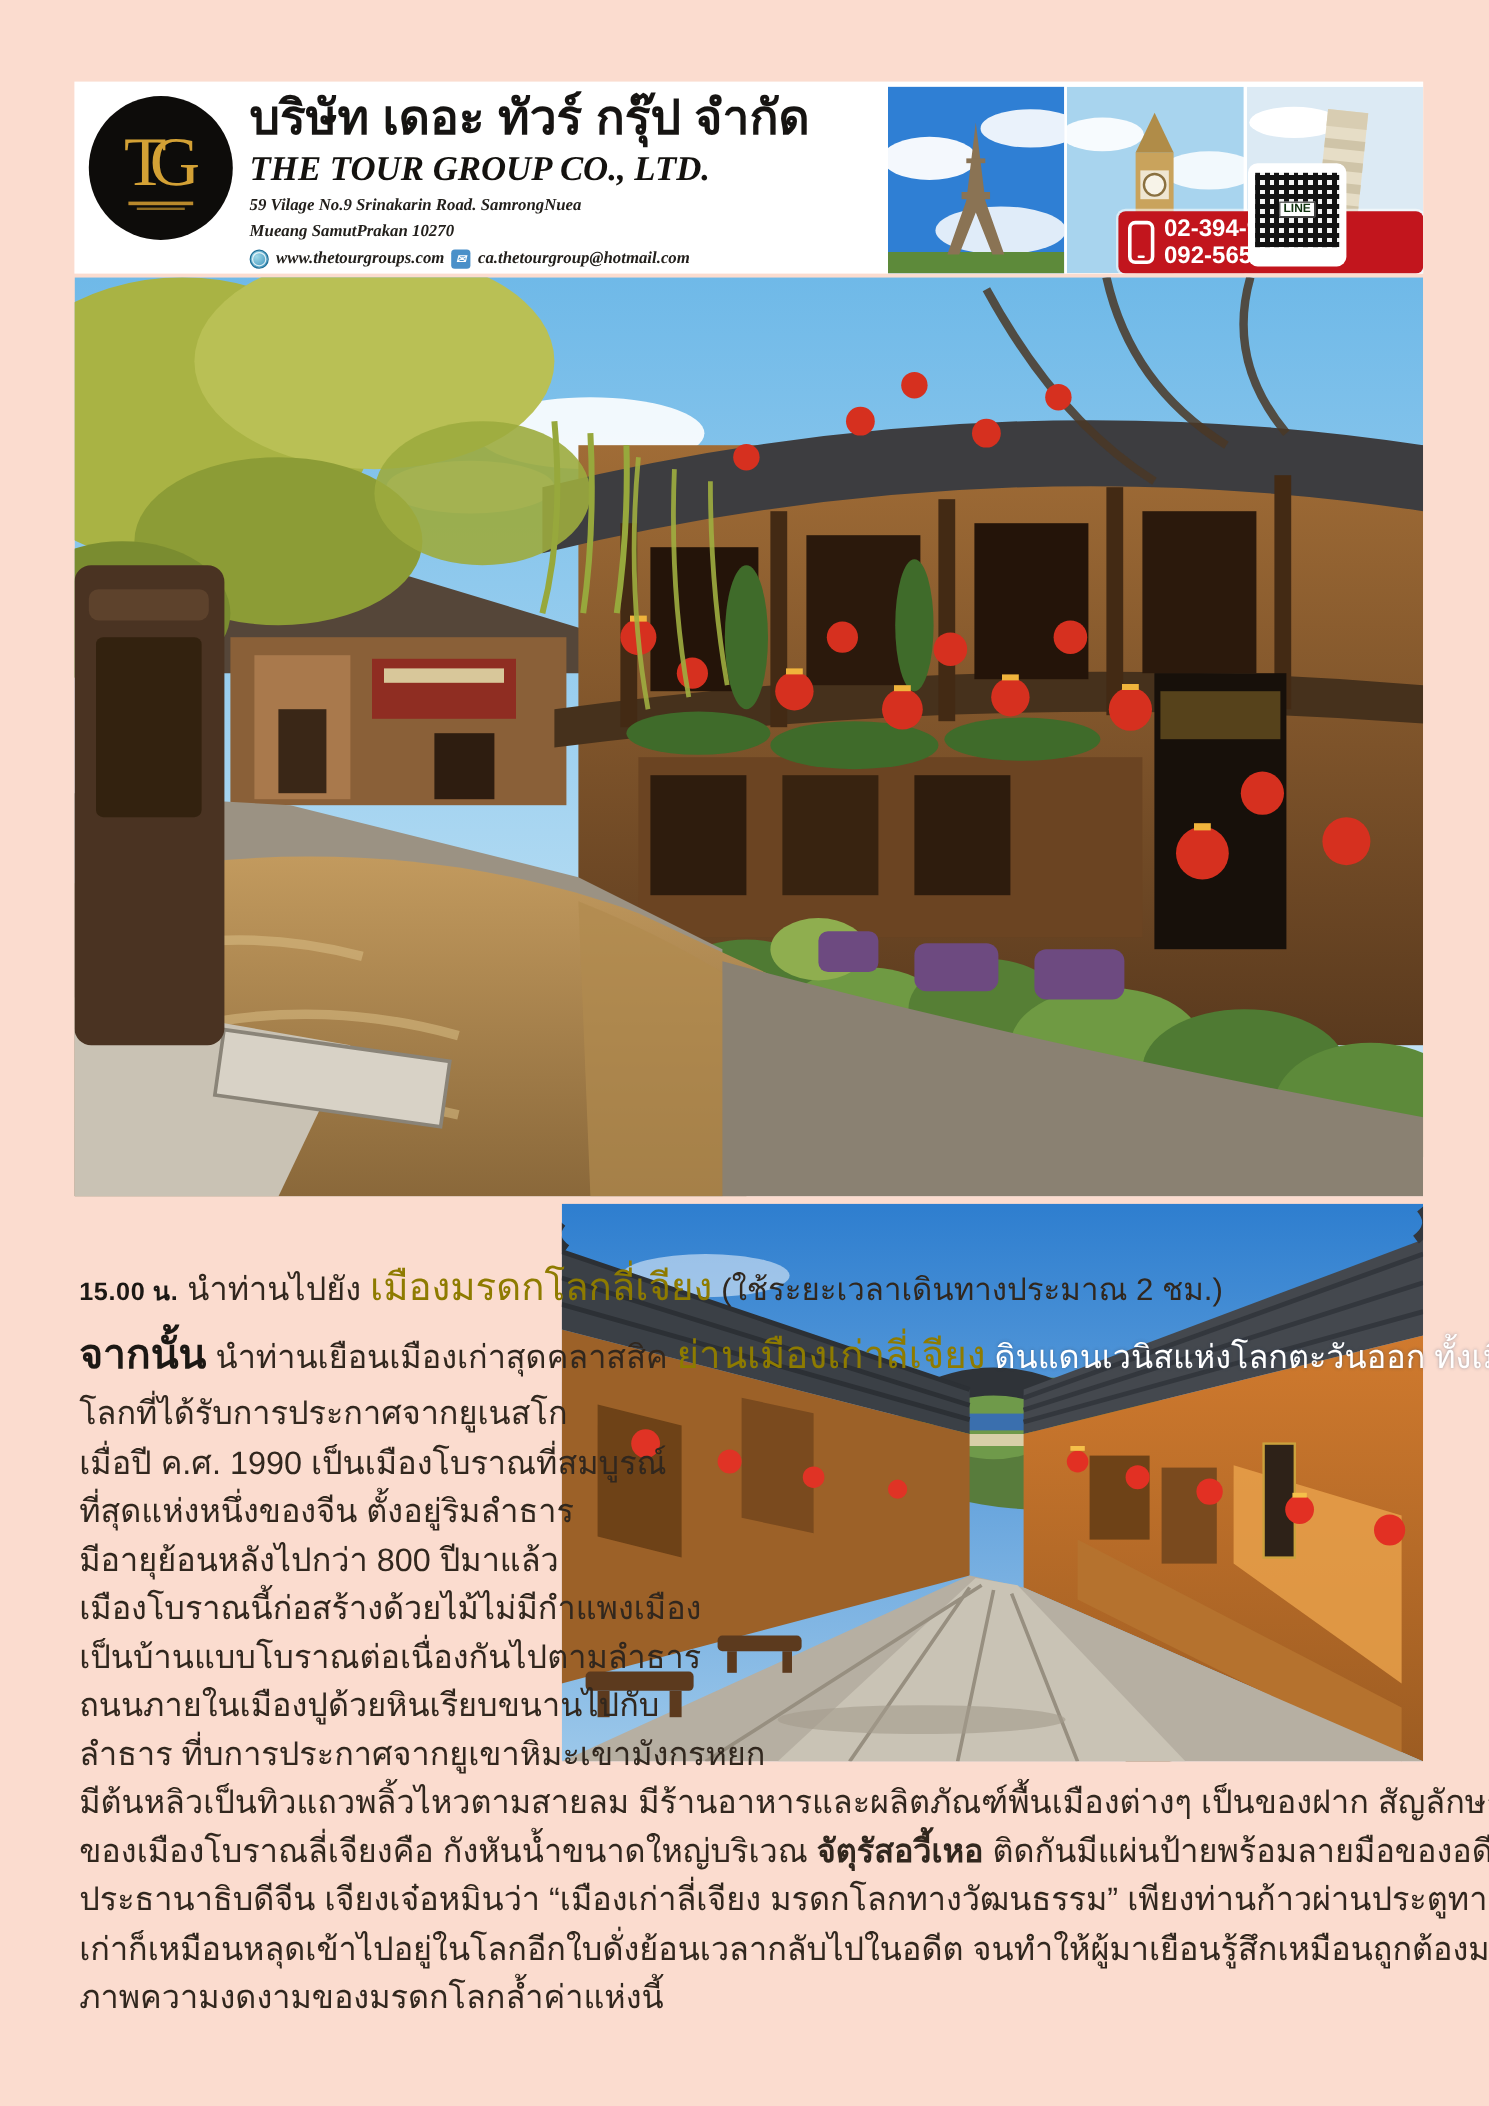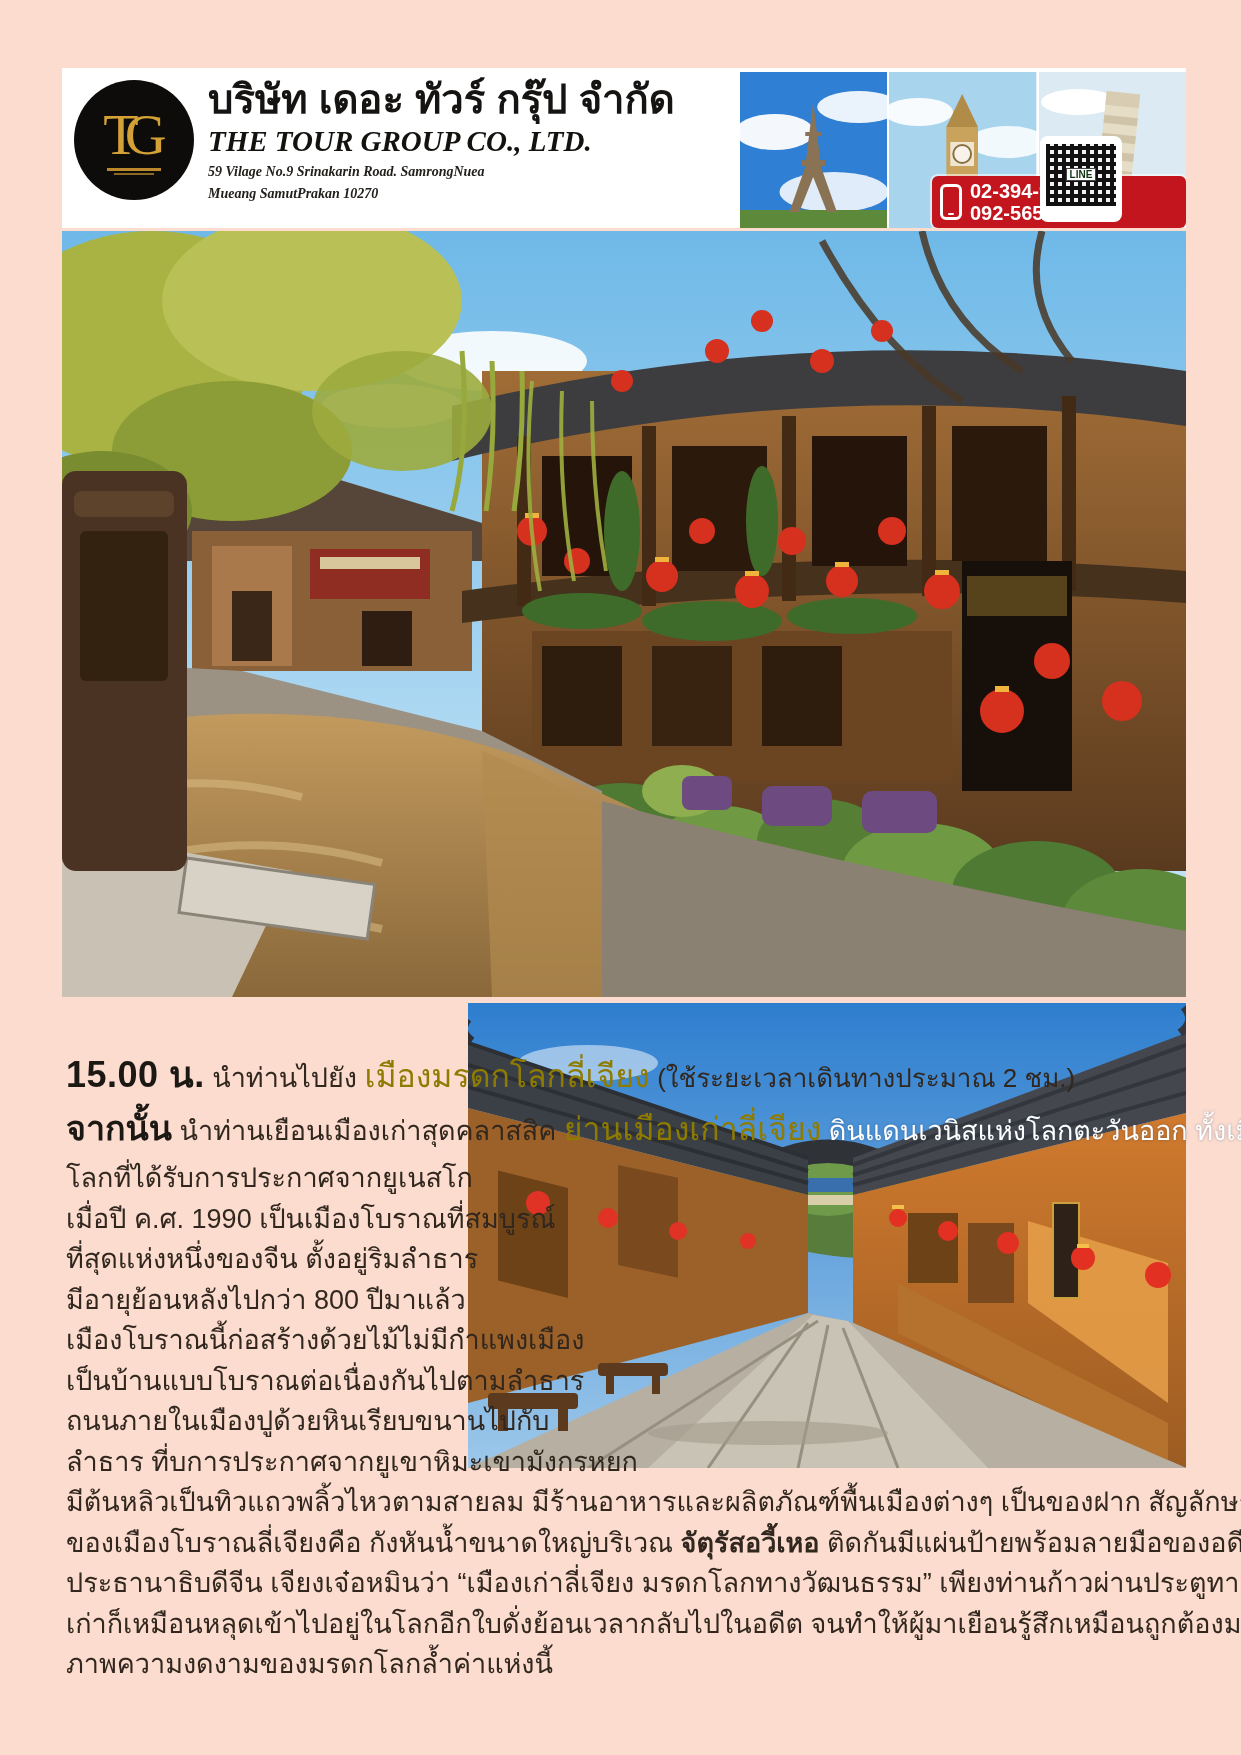--- a/index.html
+++ b/index.html
@@ -73,21 +73,21 @@
   .qr-spacer{height:34px;}
 
   
   .photo1{left:62px;top:231px;width:1124px;height:766px;overflow:hidden;z-index:1;}
   .photo2{left:468px;top:1003px;width:718px;height:465px;overflow:hidden;z-index:1;}
   .photo1 svg,.photo2 svg{display:block;width:100%;height:100%;}
 
   
   .txt-layer{z-index:5;}
   .time-line{left:66px;top:1046px;white-space:nowrap;font-size:27px;}
-  .time-label{font-size:36px;font-weight:700;color:#1c1814;letter-spacing:.5px;margin-top:48px;}
+  .time-label{font-size:21px;font-weight:700;color:#1c1814;letter-spacing:.5px;margin-top:48px;}
   .olive{color:var(--accent-olive);font-size:32px;text-align:center;}
   .note{font-size:26px;}
   .then-line{left:66px;top:1101px;white-space:nowrap;font-size:27px;}
   .then-label{font-size:34px;font-weight:700;color:#1c1814;}
   .white-seg{color:#ffffff;text-shadow:0 0 3px rgba(40,60,90,.45);}
   .body-block{left:66px;top:1158px;width:1130px;font-size:27px;}
   .body-line{height:40.5px;line-height:40.5px;white-space:nowrap;}
   .bold-seg{font-weight:700;}
 </style>
 </head>
@@ -97,20 +97,26 @@
   <div class="abs logo-circle">
     <div class="logo-mono">TG</div>
     <div class="logo-sub"></div>
     <div class="logo-sub2"></div>
   </div>
   <div class="abs head-text">
     <div class="name-th">บริษัท เดอะ ทัวร์ กรุ๊ป จำกัด</div>
     <div class="name-en">THE TOUR GROUP CO., LTD.</div>
     <div class="addr">59 Vilage No.9 Srinakarin Road. SamrongNuea</div>
     <div class="addr">Mueang SamutPrakan 10270</div>
+    <div class="contact-line">
+      <span class="mini-icon globe"></span>
+      <span>www.thetourgroups.com</span>
+      <span class="mini-icon mail">✉</span>
+      <span>ca.thetourgroup@hotmail.com</span>
+    </div>
   </div>
 
   <div class="abs collage">
     <div class="panel">
       <svg viewBox="0 0 149 156" preserveAspectRatio="none">
         <rect width="149" height="156" fill="#2f7fd4"></rect>
         <ellipse cx="35" cy="60" rx="40" ry="18" fill="#ffffff" opacity=".95"></ellipse>
         <ellipse cx="120" cy="35" rx="42" ry="16" fill="#ffffff" opacity=".9"></ellipse>
         <ellipse cx="95" cy="120" rx="55" ry="20" fill="#ffffff" opacity=".85"></ellipse>
         <rect y="138" width="149" height="18" fill="#5d8a3a"></rect>

